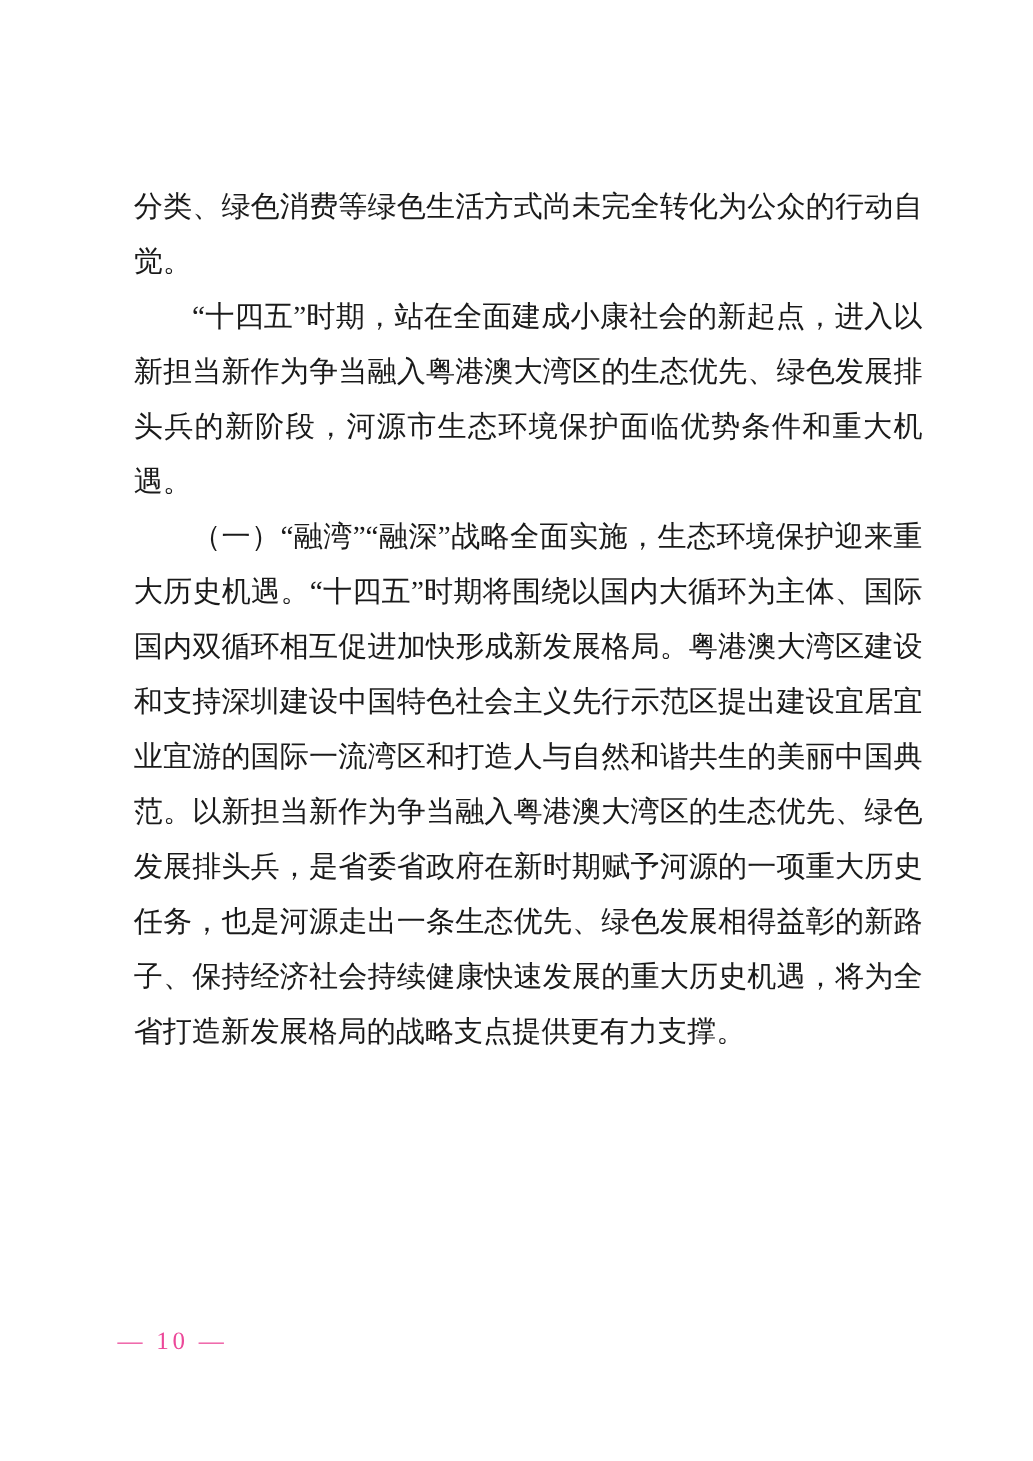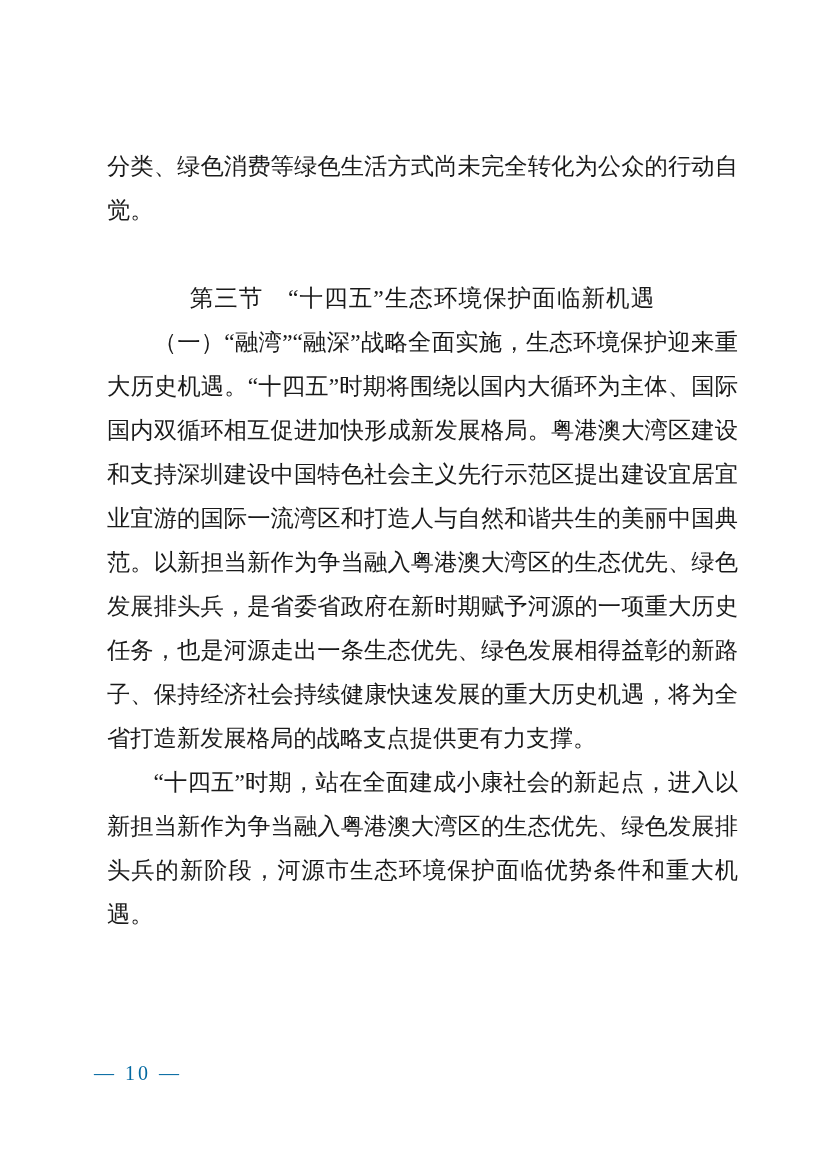--- a/index.html
+++ b/index.html
@@ -48,35 +48,34 @@
     
     font-style: normal;
   }
   .page-number {
     position: absolute;
     left: 94px;
     top: 1058px;
     font-size: 20px;
     line-height: 30px;
     letter-spacing: 3px;
-    color: #0369a1;
+    color: #ec4899;
     font-family: "Liberation Serif", serif;
   }
 </style>
 </head>
 <body>
 
 <div class="page">
   <div class="body-text">
 
     <p class="para no-indent">分类、绿色消费等绿色生活方式尚未完全转化为公众的行动自觉。</p>
 
-    <h2 class="section-heading">第三节　“十四五”生态环境保护面临新机遇</h2>
+
+    <p class="para">“十四五”时期，站在全面建成小康社会的新起点，进入以新担当新作为争当融入粤港澳大湾区的生态优先、绿色发展排头兵的新阶段，河源市生态环境保护面临优势条件和重大机遇。</p>
 
     <p class="para"><span class="lead">（一）“融湾”“融深”战略全面实施，生态环境保护迎来重大历史机遇。</span><span>“十四五”时期将围绕以国内大循环为主体、国际国内双循环相互促进加快形成新发展格局。粤港澳大湾区建设和支持深圳建设中国特色社会主义先行示范区提出建设宜居宜业宜游的国际一流湾区和打造人与自然和谐共生的美丽中国典范。以新担当新作为争当融入粤港澳大湾区的生态优先、绿色发展排头兵，是省委省政府在新时期赋予河源的一项重大历史任务，也是河源走出一条生态优先、绿色发展相得益彰的新路子、保持经济社会持续健康快速发展的重大历史机遇，将为全省打造新发展格局的战略支点提供更有力支撑。</span></p>
-
-    <p class="para">“十四五”时期，站在全面建成小康社会的新起点，进入以新担当新作为争当融入粤港澳大湾区的生态优先、绿色发展排头兵的新阶段，河源市生态环境保护面临优势条件和重大机遇。</p>
 
 
   </div>
 
   <div class="page-number">— 10 —</div>
 </div>
 
 </body></html>

